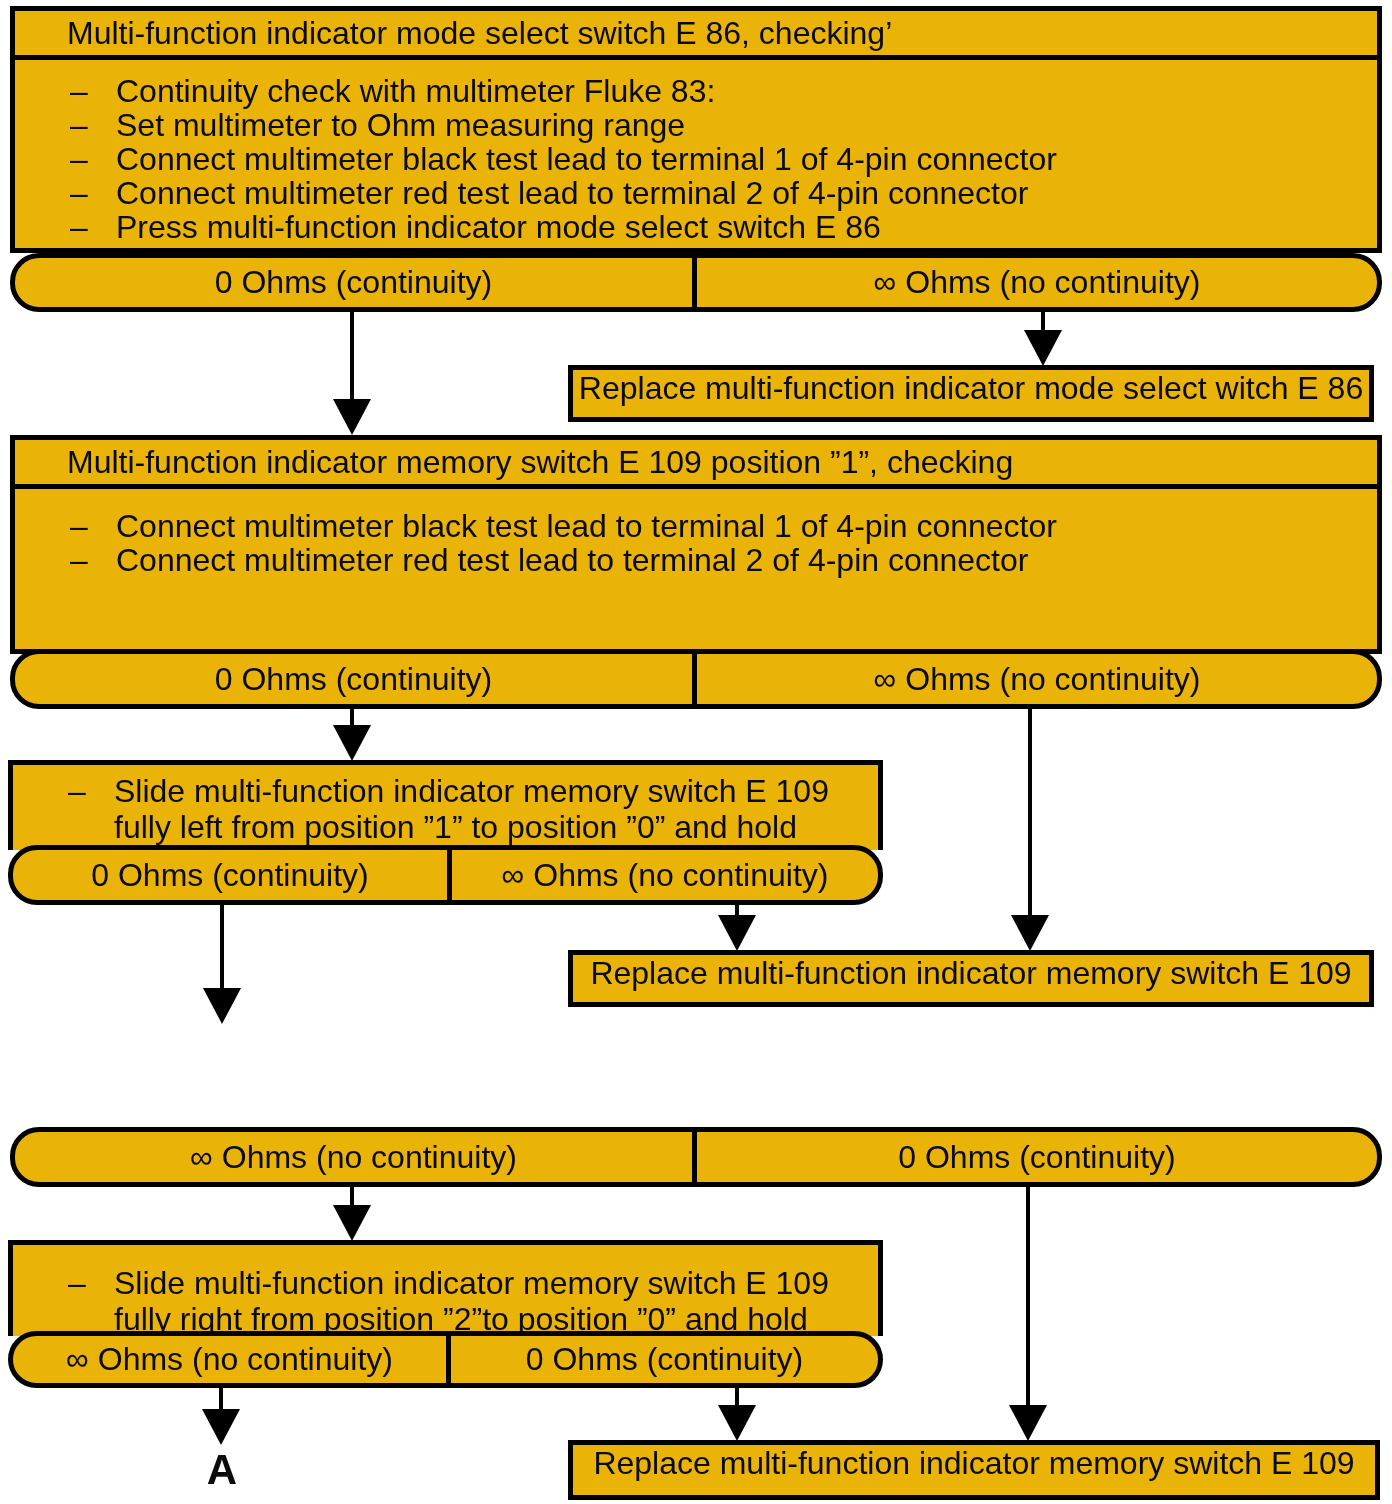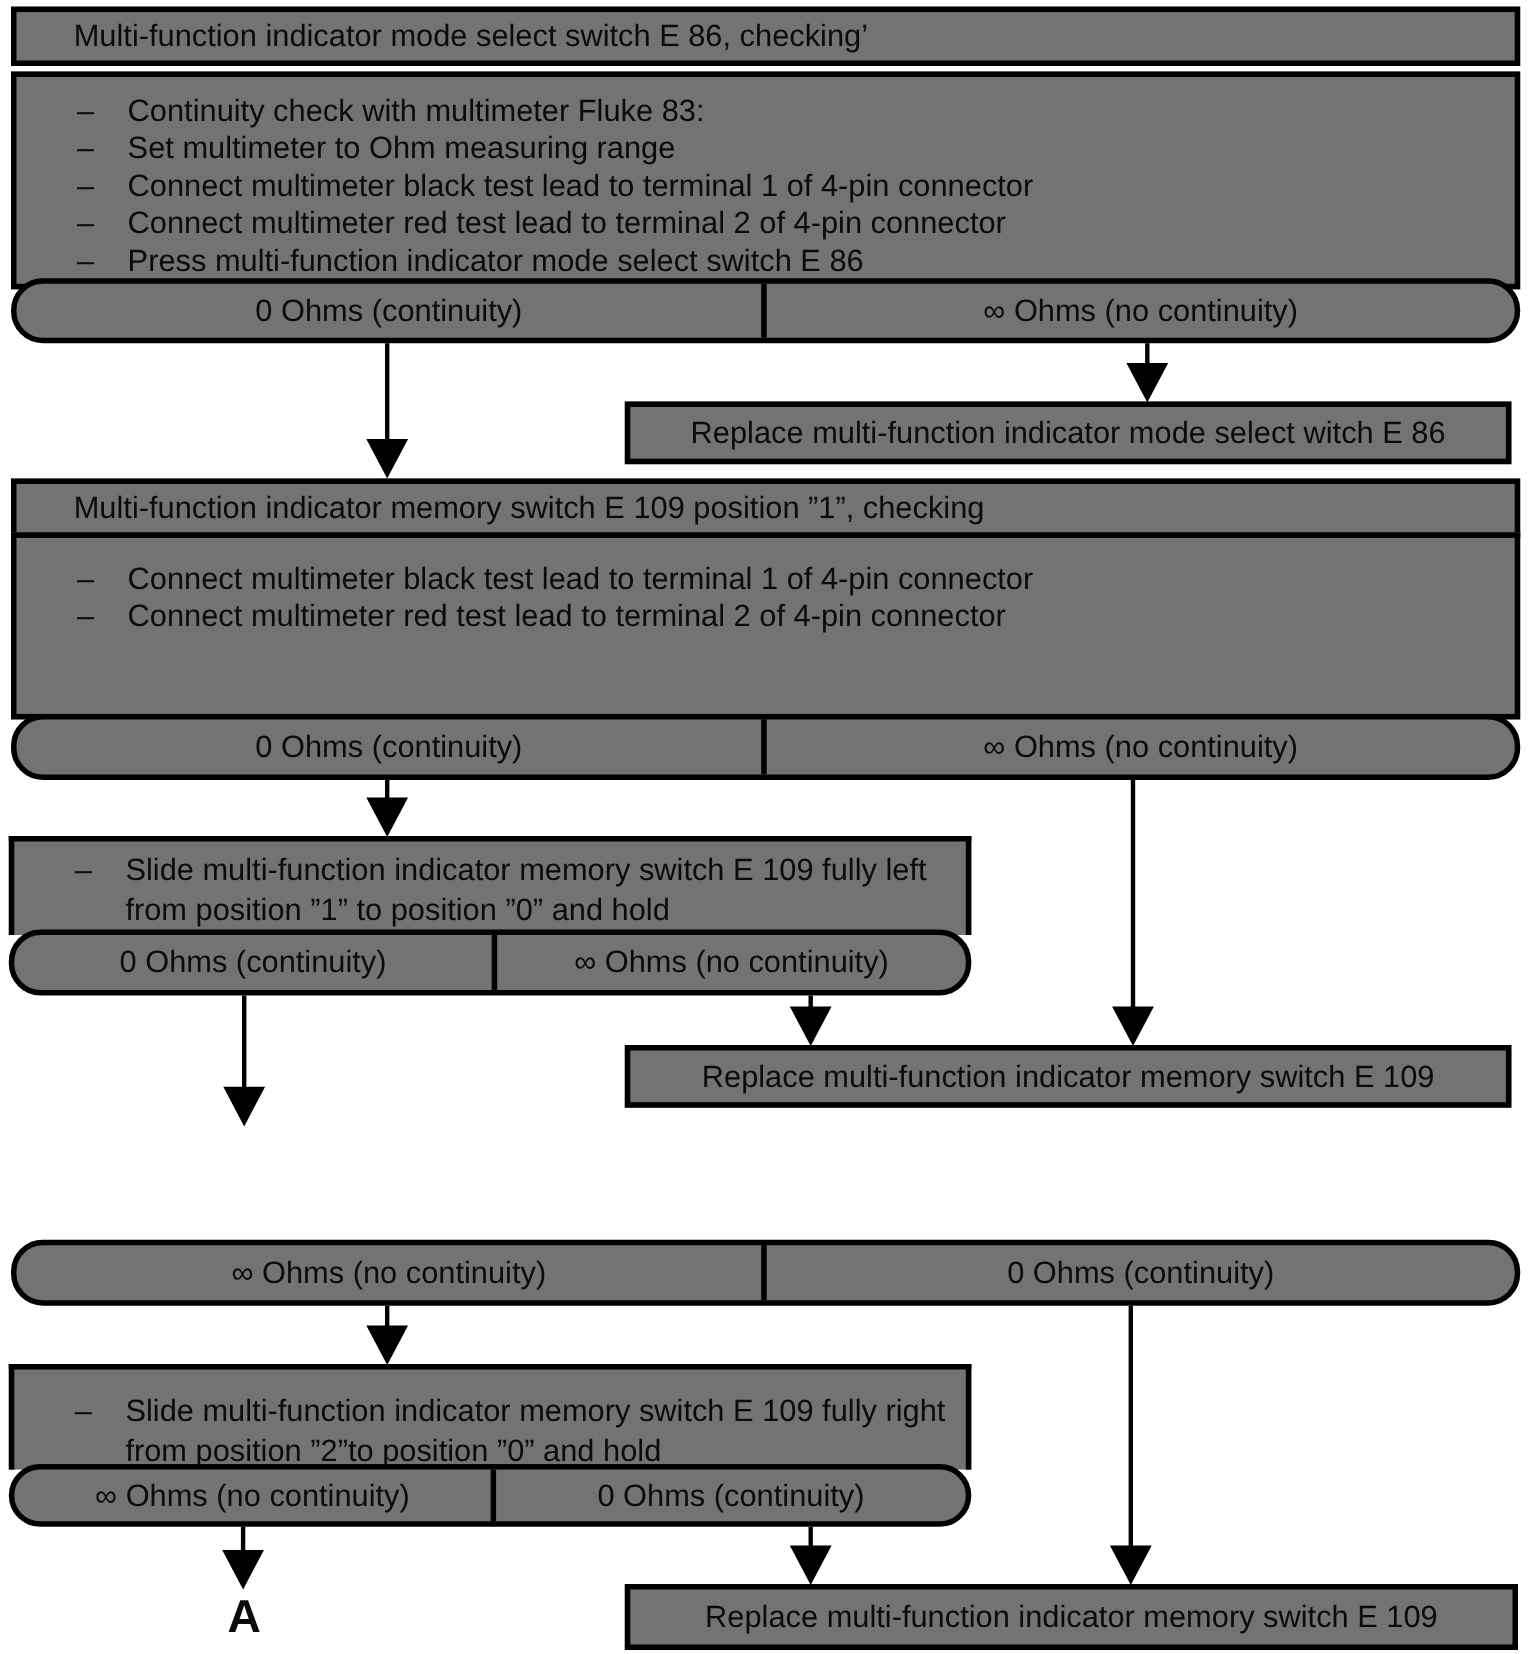--- a/index.html
+++ b/index.html
@@ -2,58 +2,58 @@
 <html><head>
 <meta charset="utf-8">
 <style>
   html,body{margin:0;padding:0;background:#fff;}
   .canvas{
     position:relative;width:1392px;height:1504px;background:#ffffff;
     font-family:"Liberation Sans", sans-serif;color:#0b0b0b;
     overflow:hidden;
   }
   .box{
-    position:absolute;box-sizing:border-box;border:5px solid #000;background:#737373;
-    font-size:28px;
+    position:absolute;box-sizing:border-box;border:5px solid #000;background:#eab308;
+    font-size:32px;
   }
   .titlebox{display:flex;align-items:center;padding-left:52px;}
   .stepsbox ul{list-style:none;margin:14px 0 0 55px;padding:0;}
   .stepsbox li{position:relative;padding-left:46px;line-height:34px;}
   .stepsbox li::before{content:"\2013";position:absolute;left:0;top:0;}
   .s2steps ul{margin-top:20px;}
   .wrapstep li{max-width:766px;line-height:36px;}
   .steprow{display:flex;align-items:center;}
   .steprow ul{list-style:none;margin:0 0 0 55px;padding:0;}
   .steprow li{position:relative;padding-left:46px;line-height:34px;}
   .steprow li::before{content:"\2013";position:absolute;left:0;top:0;}
   .resultsrow{display:flex;padding:0;border-radius:29px;}
   .cell{display:flex;align-items:center;justify-content:center;box-sizing:border-box;height:100%;}
   .cell-left{border-right:5px solid #000;}
   .cell-right{flex:1;}
-  .replacebox{display:flex;align-items:center;justify-content:center;text-align:center;}
+  .replacebox{display:flex;align-items:flex-start;justify-content:center;text-align:center;}
   .vline{position:absolute;width:4px;background:#000;}
   .ahead{
     position:absolute;width:0;height:0;
     border-left:19px solid transparent;border-right:19px solid transparent;
     border-top:36px solid #000;
   }
   .connector-label{
     position:absolute;font-size:42px;font-weight:bold;text-align:center;
   }
 </style>
 </head>
 <body>
 
 <div class="canvas">
 
   <div class="box titlebox" style="left:10px;top:6px;width:1372px;height:54px">
     <span>Multi-function indicator mode select switch E 86, checking’</span>
   </div>
 
-  <div class="box stepsbox" style="left:10px;top:65px;width:1372px;height:198px">
+  <div class="box stepsbox" style="left:10px;top:55px;width:1372px;height:198px">
     <ul>
       <li>Continuity check with multimeter Fluke 83:</li>
       <li>Set multimeter to Ohm measuring range</li>
       <li>Connect multimeter black test lead to terminal 1 of 4-pin connector</li>
       <li>Connect multimeter red test lead to terminal 2 of 4-pin connector</li>
       <li>Press multi-function indicator mode select switch E 86</li>
     </ul>
   </div>
 
   <div class="box resultsrow" style="left:10px;top:253px;width:1372px;height:59px">

